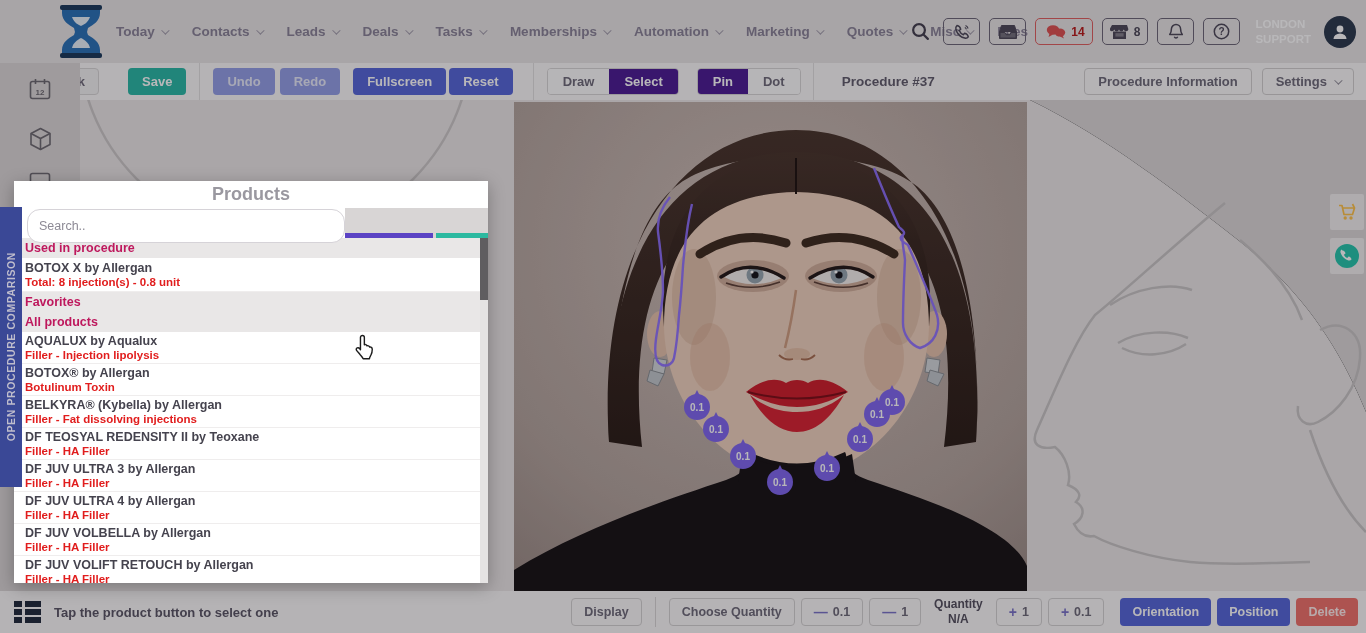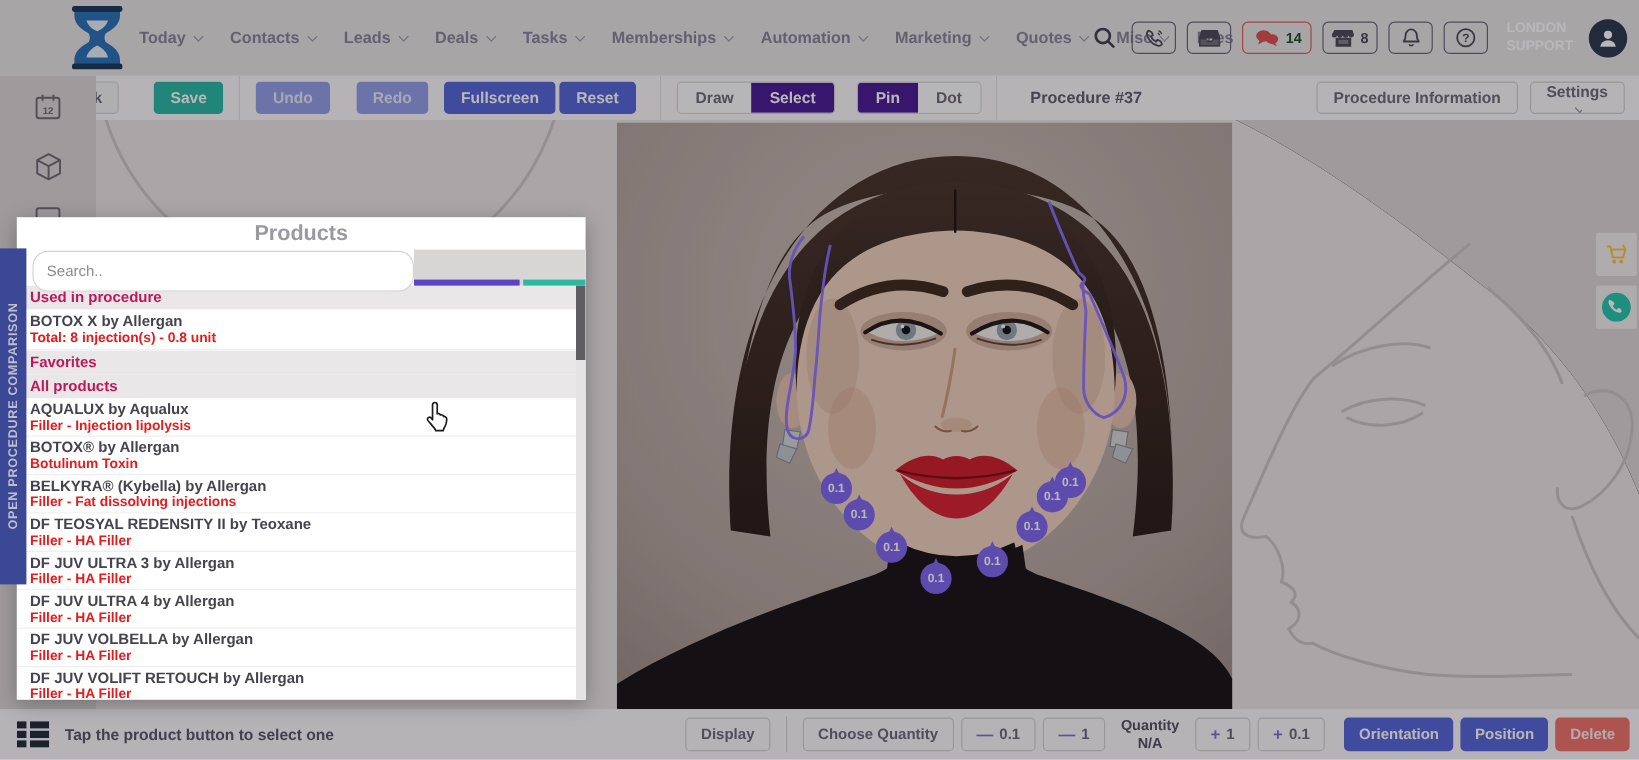--- a/index.html
+++ b/index.html
@@ -7,21 +7,21 @@
   body { position:relative; font-family:"Liberation Sans", sans-serif; background:#ebe8e8; }
 
   
   .navbar { position:absolute; top:0; left:0; width:1366px; height:63px; background:#e9e6e6; z-index:1; }
   .logo { position:absolute; left:58px; top:5px; width:46px; height:53px; }
   .menu { position:absolute; left:116px; top:0; height:63px; display:flex; align-items:center; gap:25px; }
   .menu-item { display:flex; align-items:center; gap:6px; font-size:13.5px; font-weight:700; color:#8a8498; cursor:pointer; white-space:nowrap; }
   .chev { width:6px; height:6px; border-right:1.8px solid currentColor; border-bottom:1.8px solid currentColor; transform:rotate(45deg) translateY(-2px); display:inline-block; opacity:.75; }
   .nav-right { position:absolute; right:10px; top:0; height:63px; display:flex; align-items:center; gap:9px; }
   .icon-btn { height:27px; min-width:37px; border:1.6px solid #6d6878; border-radius:5px; display:flex; align-items:center; justify-content:center; gap:5px; padding:0 7px; color:#4e4a5a; font-size:12px; font-weight:700; background:transparent; }
-  .icon-btn.red { border-color:#e06060; color:#14532d;padding-left:10px; }
+  .icon-btn.red { border-color:#e06060; color:#b91c1c;padding-left:10px; }
   .loc { font-size:11.5px; font-weight:700; color:#ffffff; line-height:1.3; margin:0 4px 0 6px; }
   .avatar { width:32px; height:32px; border-radius:50%; background:#2c3a4e; display:flex; align-items:center; justify-content:center; }
 
   
   .toolbar { position:absolute; top:63px; left:0; width:1366px; height:37px; background:#fbfafa; display:flex; align-items:center; z-index:1; }
   .tb { height:27px; border-radius:4px; font-size:13px; font-weight:700; padding:0 13px; display:inline-flex; align-items:center; justify-content:center; border:1px solid transparent; cursor:pointer; white-space:nowrap; }
   .tb-back { background:#f3f2f2; border-color:#d8d6d6; color:#6f6b7a; margin-left:40px; }
   .tb-save { background:#2bb9a6; color:#fff; margin-left:29px; }
   .vdiv { width:1px; height:37px; background:#e2e0e0; margin:0 13px; flex:none; }
   .tb-ghostp { background:#95a0e8; color:rgba(255,255,255,.78); }
@@ -194,36 +194,36 @@
       </svg>
     </div>
   </div>
 </div>
 
 <div class="toolbar">
   <button class="tb tb-back">Back</button>
   <button class="tb tb-save">Save</button>
   <span class="vdiv"></span>
   <button class="tb tb-ghostp">Undo</button>
-  <button class="tb tb-ghostp" style="margin-left:22px;">Redo</button>
+  <button class="tb tb-ghostp" style="margin-left:5px;">Redo</button>
   <button class="tb tb-indigo" style="margin-left:13px;">Fullscreen</button>
   <button class="tb tb-indigo" style="margin-left:3px;">Reset</button>
   <span class="vdiv" style="margin-left:20px;"></span>
   <div class="seg">
     <button class="sbtn">Draw</button>
     <button class="sbtn active">Select</button>
   </div>
   <div class="seg" style="margin-left:18px;">
     <button class="sbtn active">Pin</button>
     <button class="sbtn">Dot</button>
   </div>
   <span class="vdiv" style="margin-left:12px;"></span>
   <span class="proc-label">Procedure #37</span>
   <button class="tb tb-outline" style="margin-left:auto;">Procedure Information</button>
-  <button class="tb tb-outline" style="margin:0 12px 0 10px;flex-direction:column;">
+  <button class="tb tb-outline" style="margin:0 12px 0 10px;">
     <span>Settings</span>
     <i class="chev"></i>
   </button>
 </div>
 
 <div class="sidebar">
   <svg class="side-icon" style="top:15px;" width="22" height="22" viewBox="0 0 22 22">
     <rect x="1.5" y="3.5" width="19" height="17" rx="2" fill="none" stroke="currentColor" stroke-width="1.6"></rect>
     <line x1="6.5" y1="1" x2="6.5" y2="6" stroke="currentColor" stroke-width="1.6"></line>
     <line x1="15.5" y1="1" x2="15.5" y2="6" stroke="currentColor" stroke-width="1.6"></line>

